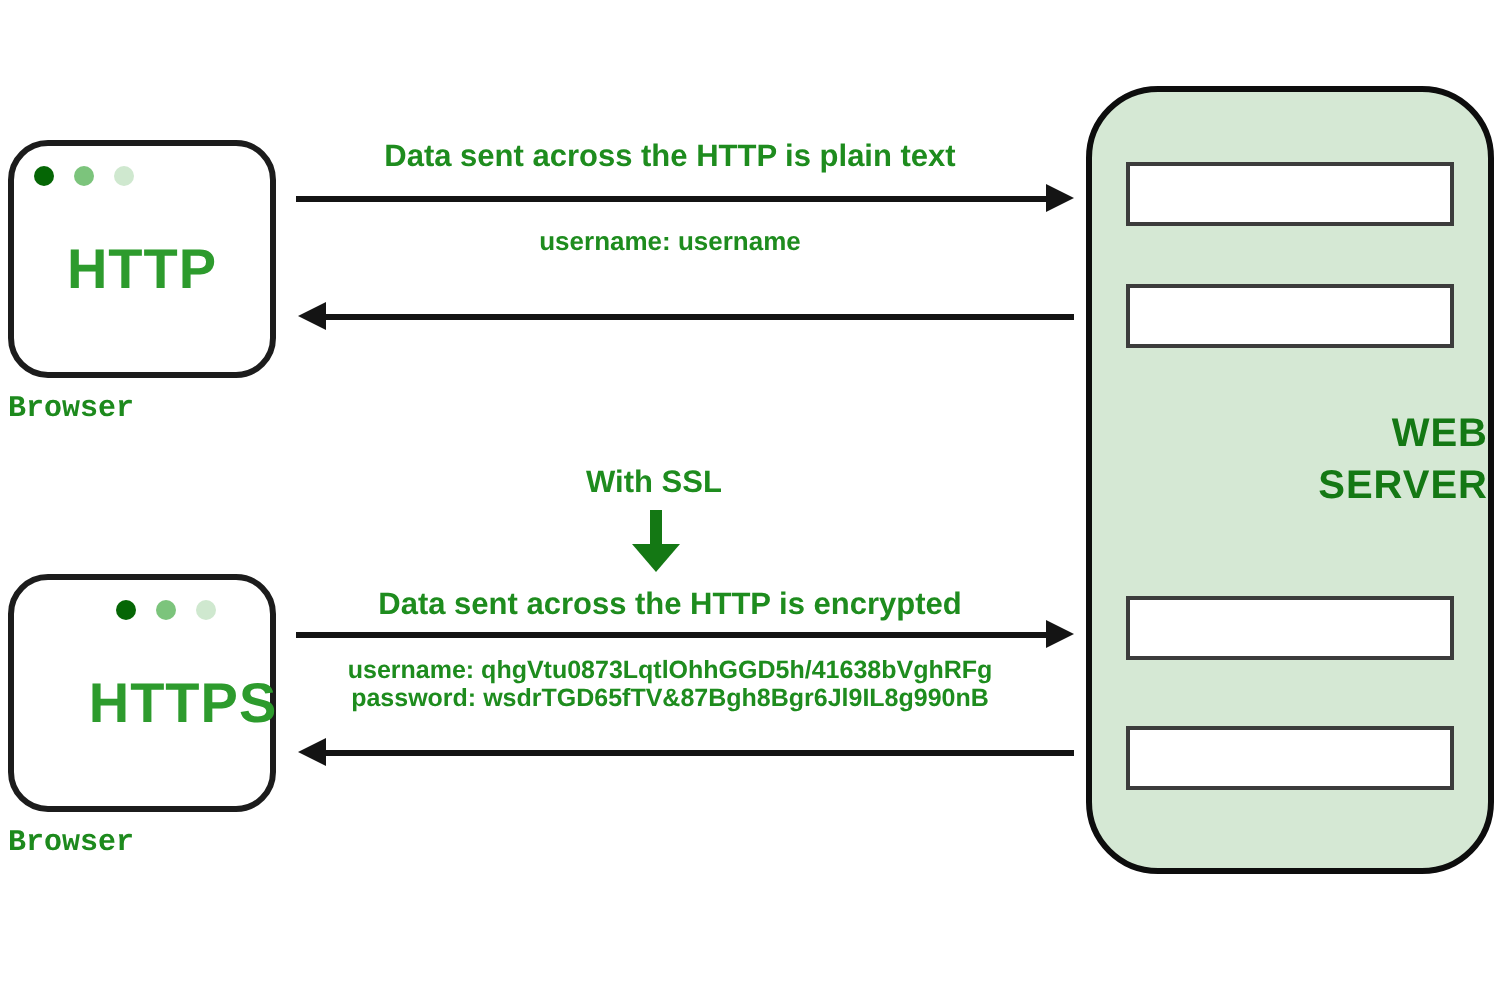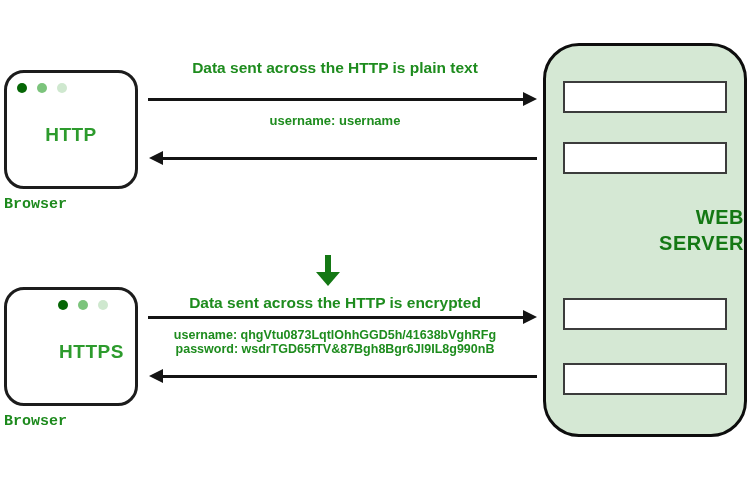--- a/index.html
+++ b/index.html
@@ -13,21 +13,21 @@
     background:#ffffff;border:3px solid #1c1c1c;border-radius:20px;
     box-sizing:border-box;display:flex;flex-direction:column;
   }
   .dots{display:flex;gap:10px;margin:10px 0 0 10px;}
   .dot{width:10px;height:10px;border-radius:50%;}
   .dot.d1{background:#056605;}
   .dot.d2{background:#7cc47c;}
   .dot.d3{background:#cfe8cf;}
   .proto-label{
     flex:1;display:flex;align-items:center;justify-content:center;
-    color:#2d9b2d;font-size:19px;font-weight:bold;letter-spacing:.5px;
+    color:#2d9b2d;font-size:28px;font-weight:bold;letter-spacing:.5px;
     padding-bottom:10px;
   }
   .caption{
     position:absolute;left:4px;width:134px;
     color:#1d8a1d;font-size:15px;font-weight:bold;font-family:Liberation Mono, monospace;
   }
   
   .server{
     position:absolute;left:543px;top:43px;width:204px;height:394px;
     background:#d5e8d4;border:3.5px solid #0d0d0d;border-radius:36px;
@@ -101,36 +101,37 @@
     <div class="slot" style="top:35px;"></div>
     <div class="slot" style="top:96px;"></div>
     <div class="server-label">
       <div>WEB</div>
       <div>SERVER</div>
     </div>
     <div class="slot" style="top:252px;"></div>
     <div class="slot" style="top:317px;"></div>
   </div>
 
-  <div class="msg-title" style="top:59px;">Data sent across the HTTP is plain text</div>
+  <div class="msg-title" style="top:70px;">Data sent across the HTTP is plain text</div>
 
   <div class="h-arrow right" style="left:148px;top:92px;width:389px;">
     <span class="shaft"></span>
     <span class="head"></span>
   </div>
 
   <div class="cred-block plain" style="top:112px;">
     <div>username: username</div>
   </div>
 
   <div class="h-arrow left" style="left:149px;top:151px;width:388px;">
     <span class="shaft"></span>
     <span class="head"></span>
   </div>
 
+  <div class="ssl-note">With SSL</div>
   <div class="down-arrow">
     <span class="stem"></span>
     <span class="head"></span>
   </div>
 
   <div class="msg-title" style="top:294px;">Data sent across the HTTP is encrypted</div>
 
   <div class="h-arrow right" style="left:148px;top:310px;width:389px;">
     <span class="shaft"></span>
     <span class="head"></span>

